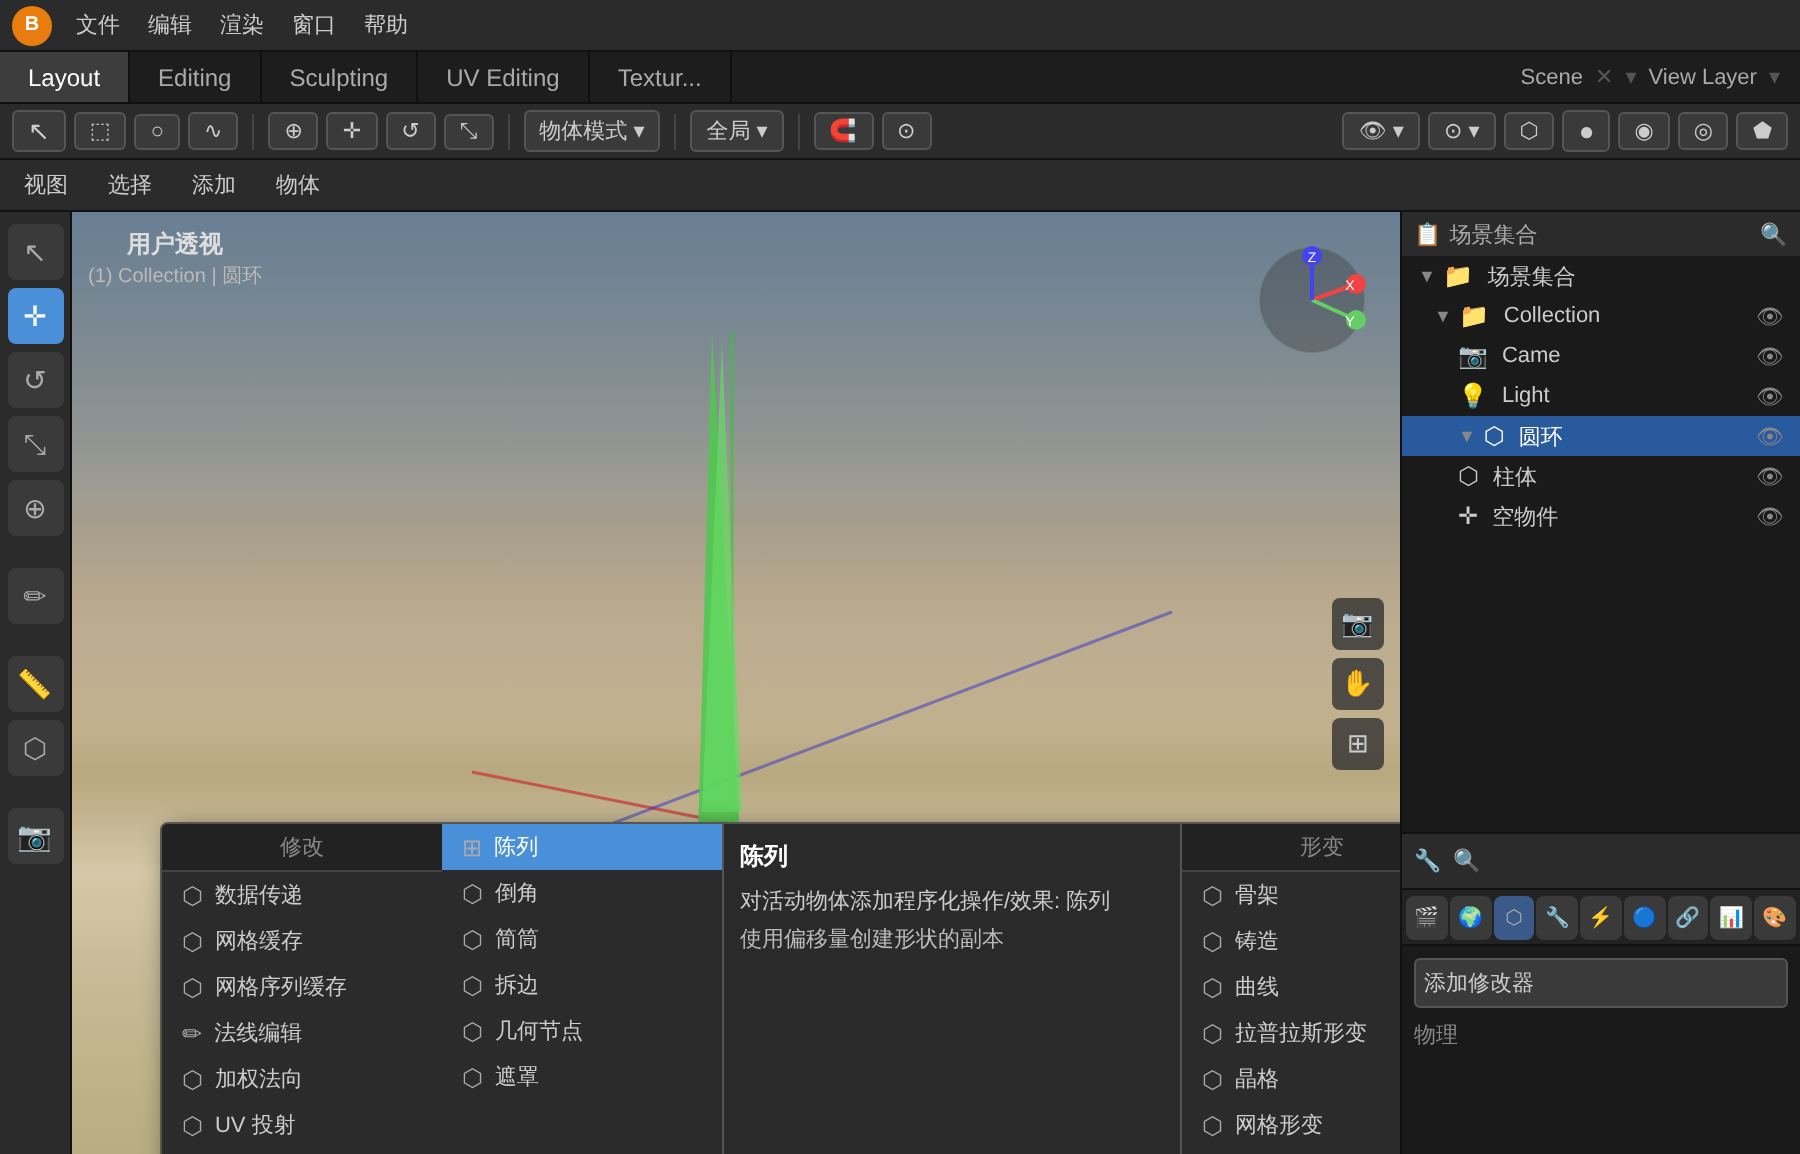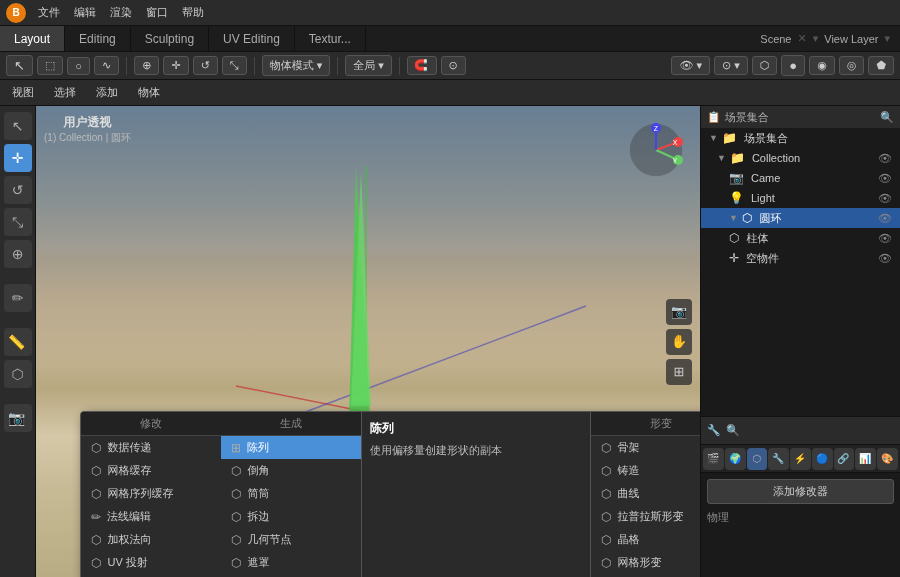--- a/index.html
+++ b/index.html
@@ -262,21 +262,21 @@
     }
     .add-modifier-btn {
       width: 100%;
       padding: 4px;
       background: #3a3a3a;
       border: 1px solid #555;
       border-radius: 3px;
       color: #ccc;
       font-size: 11px;
       cursor: pointer;
-      text-align: center;
+      text-align: left;
     }
 
     
     .popup-overlay {
       position: absolute;
       top: 0; left: 0;
       width: 100%; height: 100%;
       pointer-events: none;
     }
     .popup-menu {
@@ -495,21 +495,20 @@
             <span>UV 投射</span>
           </div>
           <div class="popup-item">
             
             
           </div>
 
         </div>
 
         <div class="popup-col">
-          <div class="popup-col-header">生成</div>
           <div class="popup-item highlighted">
             <span class="popup-item-icon">⊞</span>
             <span>陈列</span>
           </div>
           <div class="popup-item">
             <span class="popup-item-icon">⬡</span>
             <span>倒角</span>
           </div>
           <div class="popup-item">
             <span class="popup-item-icon">⬡</span>
@@ -529,20 +528,21 @@
           </div>
           <div class="popup-item">
             
             
           </div>
 
         </div>
 
         <div style="position:relative; width:230px; min-width:230px; background:#2a2a2a; border-left:1px solid #555; border-right:1px solid #555; padding:8px;">
           <div style="font-weight:bold; color:#fff; font-size:12px; margin-bottom:6px;">陈列</div>
+          <div style="font-size:11px; color:#ccc; margin-bottom:4px;">对活动物体添加程序化操作/效果: 陈列</div>
           <div style="font-size:11px; color:#bbb;">使用偏移量创建形状的副本</div>
         </div>
 
         <div class="popup-col">
           <div class="popup-col-header">形变</div>
           <div class="popup-item">
             <span class="popup-item-icon">⬡</span>
             <span>骨架</span>
           </div>
           <div class="popup-item">

